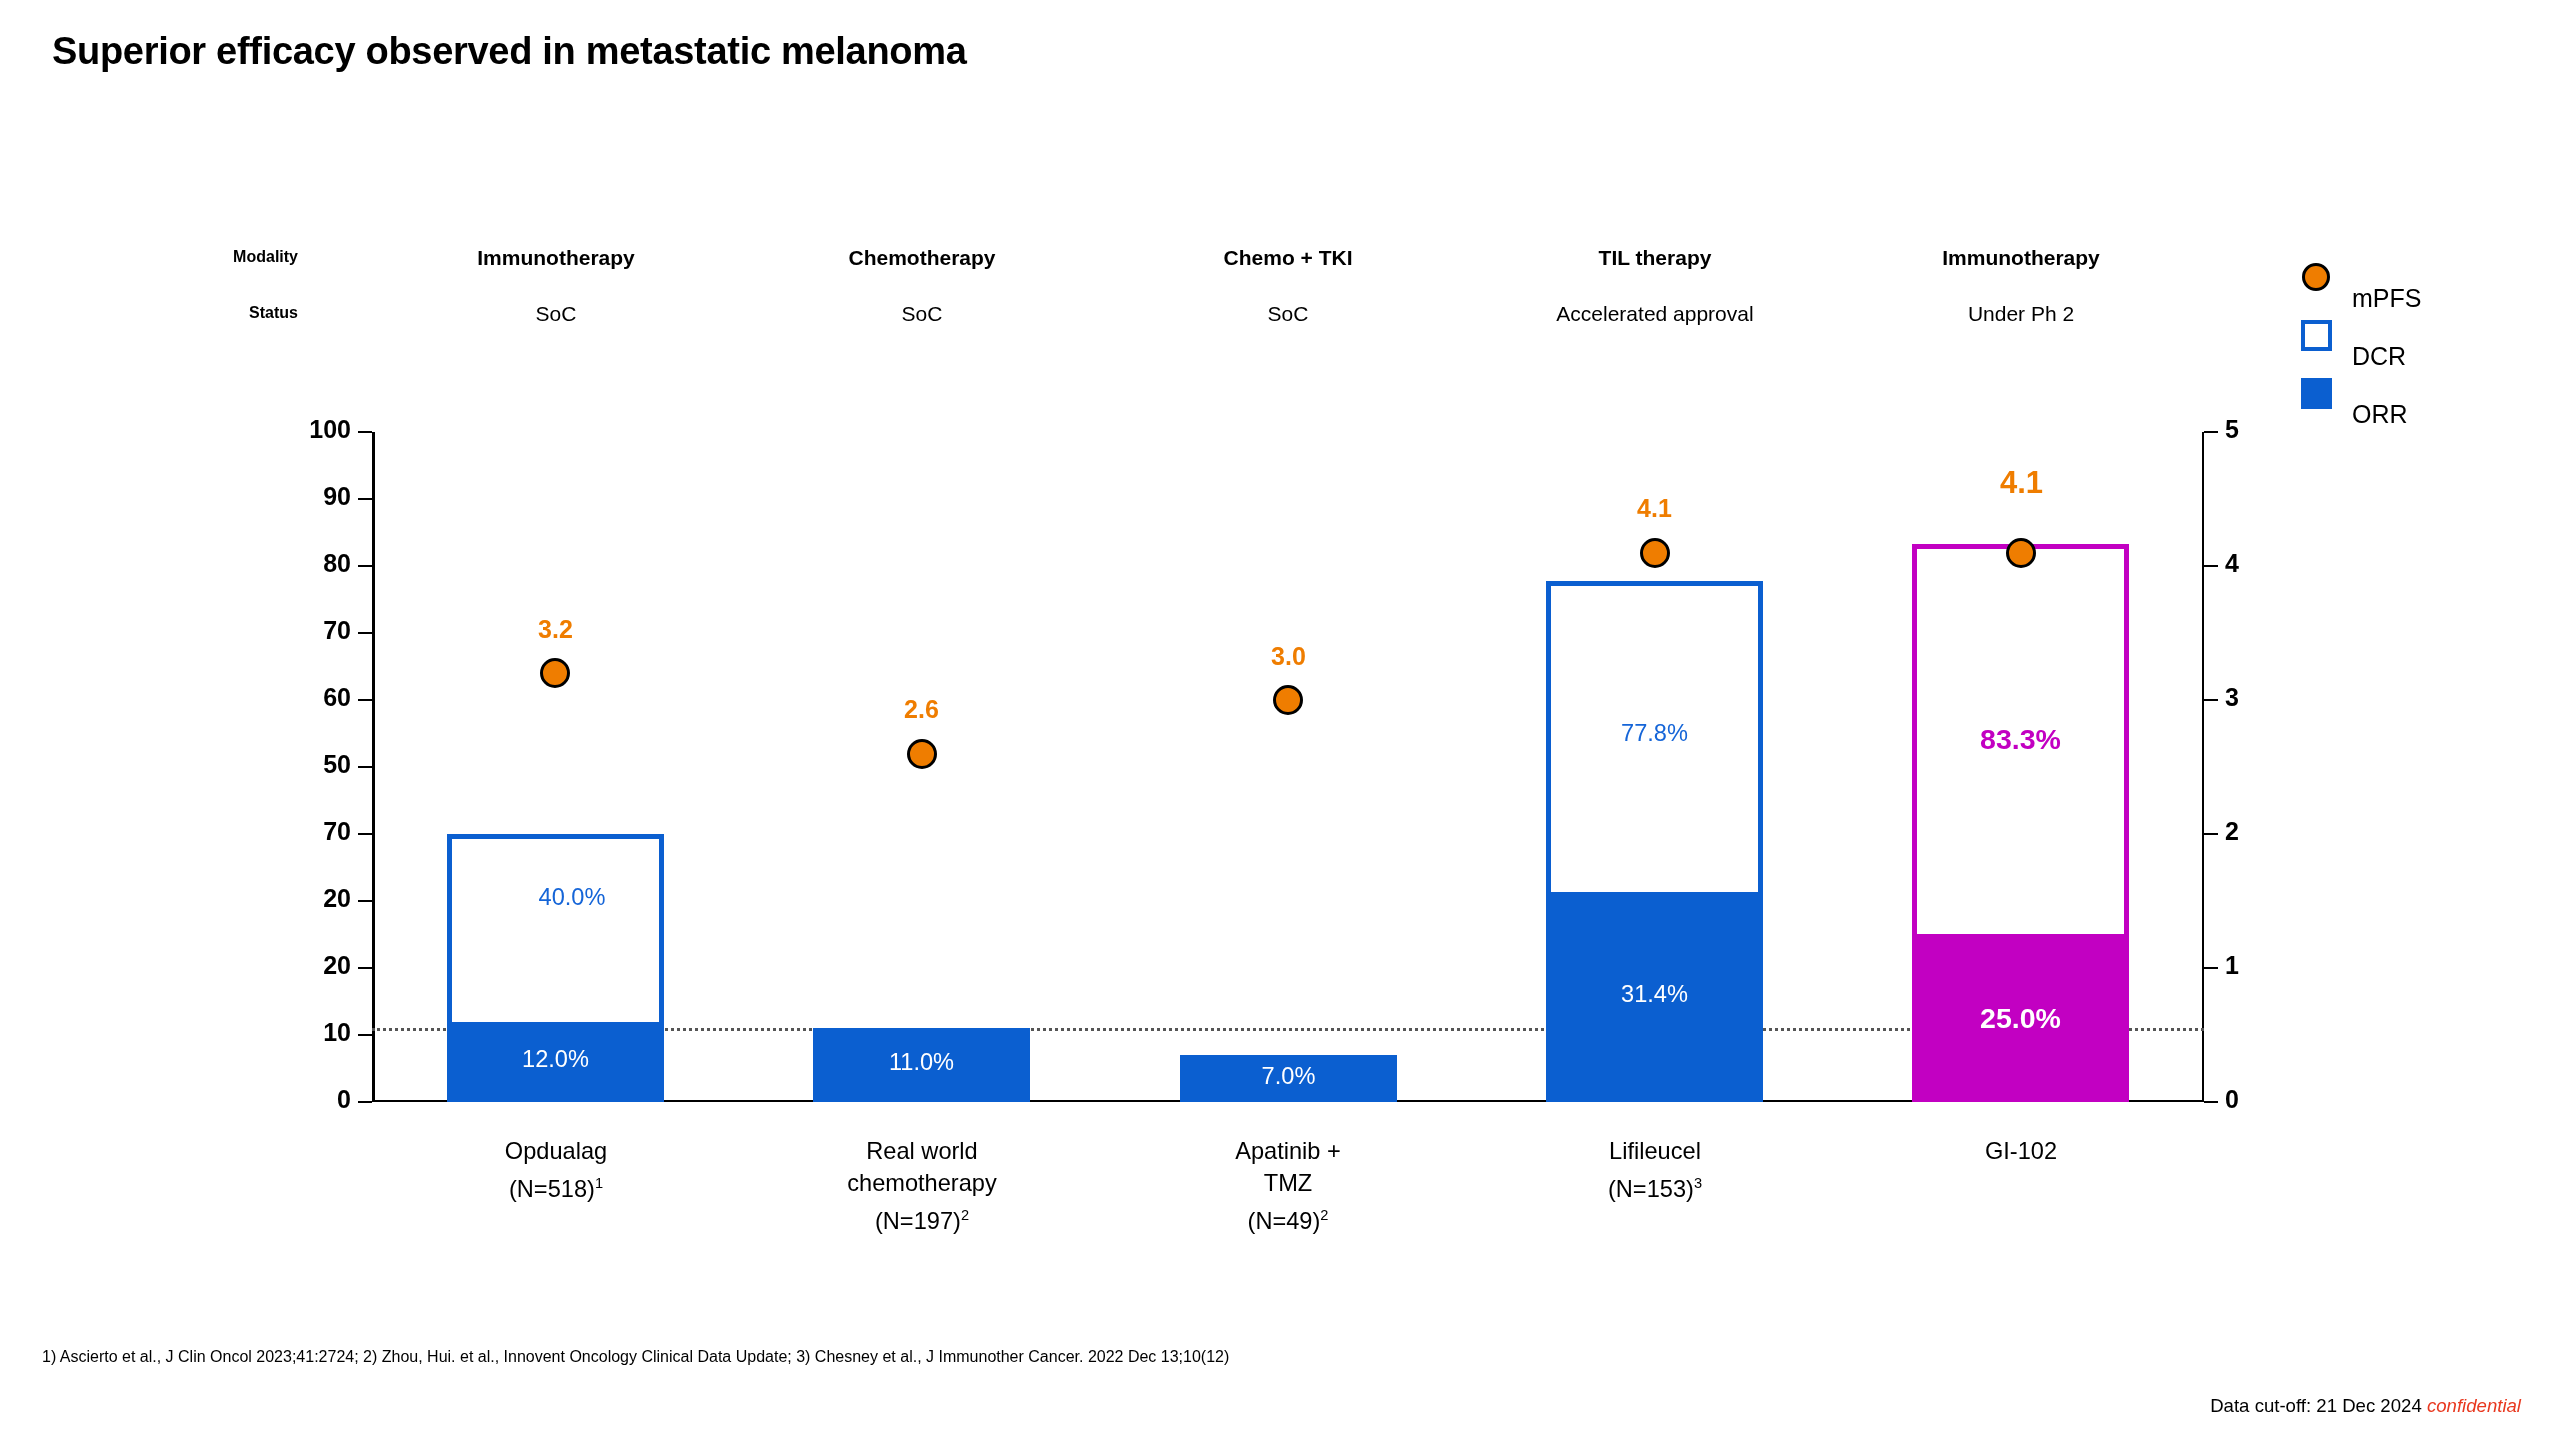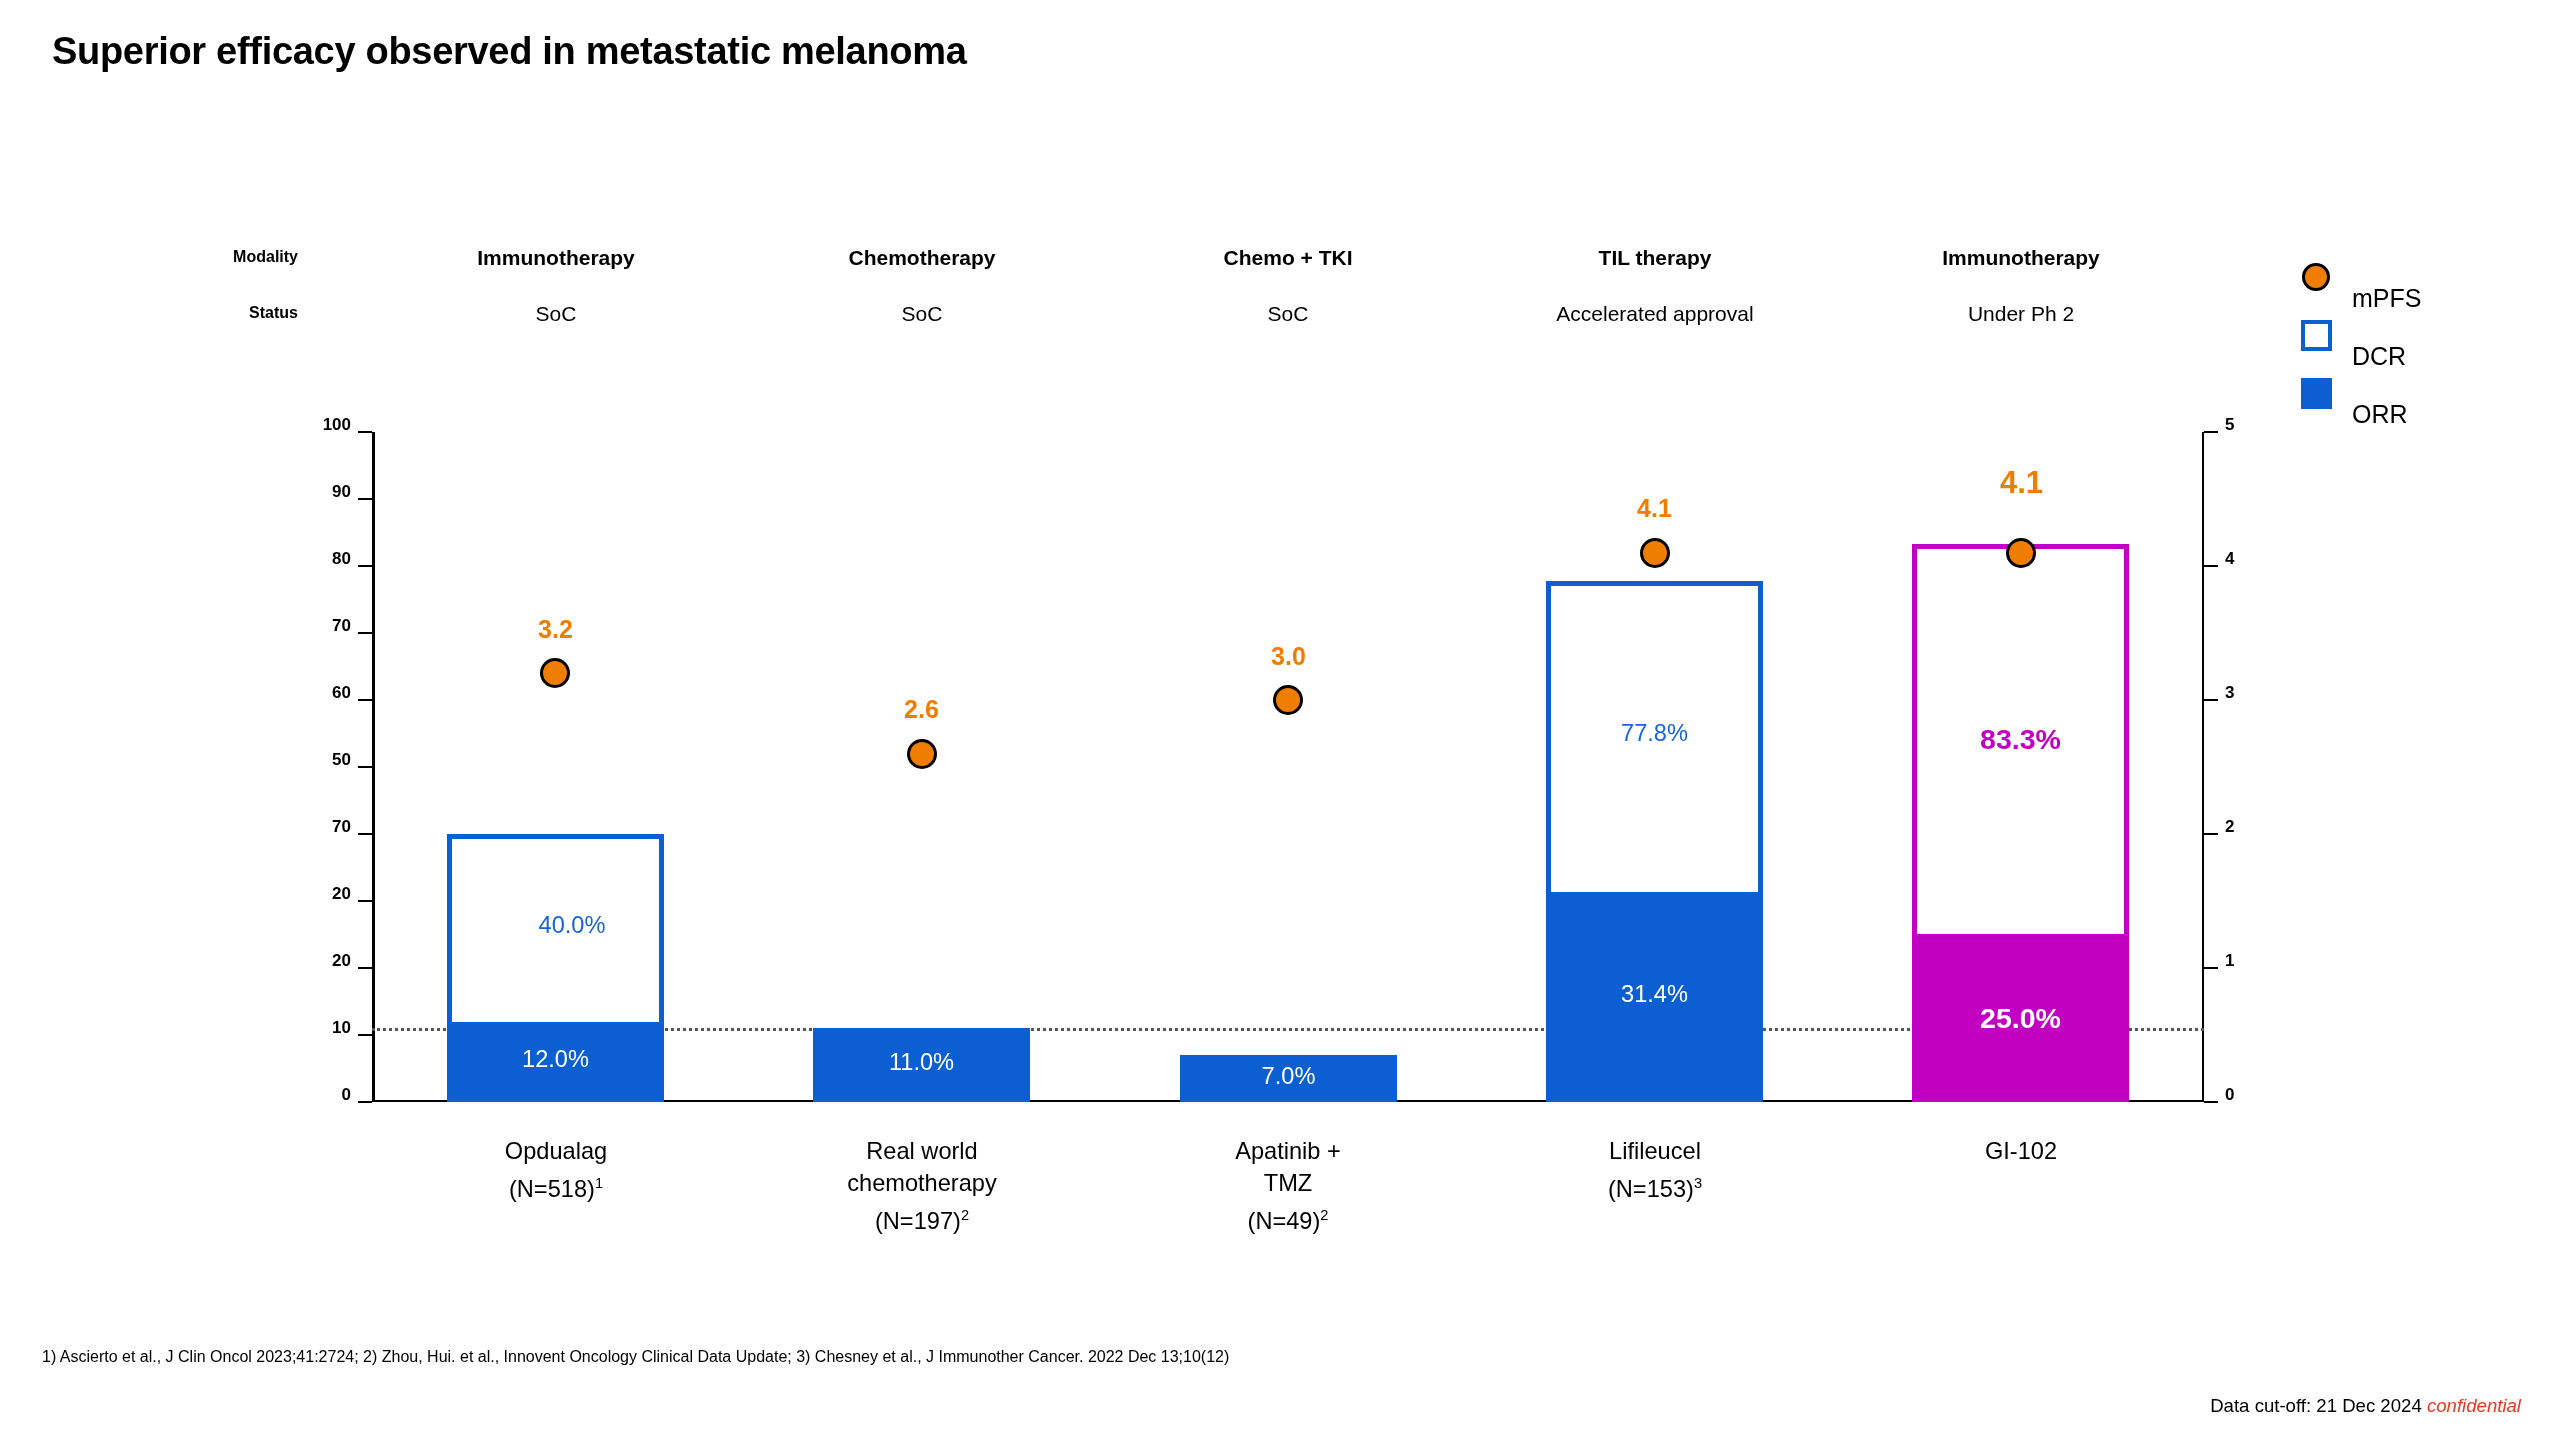--- a/index.html
+++ b/index.html
@@ -80,21 +80,21 @@
     position: absolute;
     width: 13.7px;
     height: 1.9px;
     background: #000000;
   }
   .tick.left  { left: -13.7px; }
   .tick.right { right: -13.7px; }
 
   .tick-label {
     position: absolute;
-    font-size: 17px;
+    font-size: 25px;
     font-weight: bold;
     white-space: nowrap;
   }
   .tick-label.left  { right: calc(100% + 21px); text-align: right; }
   .tick-label.right { left: calc(100% + 21px); text-align: left; }
 
   .dotted-line {
     position: absolute;
     left: 0;
     width: 1832px;
@@ -289,21 +289,21 @@
         <div class="tick right" style="top: 133px;"></div>
         <div class="tick-label right" style="top: 117px;">4</div>
         <div class="tick right" style="top: -0.6px;"></div>
         <div class="tick-label right" style="top: -17px;">5</div>
       </div>
     <div id="ref-line-holder">
         <div class="dotted-line" style="top: 596px;"></div>
       </div>
     <div id="bars">
         <div class="bar-dcr" style="left: 75px; width: 217px; height: 268px; border: 5px solid rgb(11, 95, 208);"></div>
-        <div class="bar-value dcr-value" style="left: 75px; width: 250px; top: 480px;">40.0%</div>
+        <div class="bar-value dcr-value" style="left: 75px; width: 250px; top: 452px;">40.0%</div>
         <div class="bar-orr" style="left: 75px; width: 217px; height: 80px; background: rgb(11, 95, 208);"></div>
         <div class="bar-value orr-value" style="left: 75px; width: 217px; top: 614px;">12.0%</div>
         <div class="mpfs-dot" style="left: 168px; top: 226px;"></div>
         <div class="mpfs-label" style="left: 109px; width: 149px; top: 183px;">3.2</div>
         <div class="bar-orr" style="left: 441px; width: 217px; height: 74px; background: rgb(11, 95, 208);"></div>
         <div class="bar-value orr-value" style="left: 441px; width: 217px; top: 617px;">11.0%</div>
         <div class="mpfs-dot" style="left: 535px; top: 307px;"></div>
         <div class="mpfs-label" style="left: 475px; width: 149px; top: 263px;">2.6</div>
         <div class="bar-orr" style="left: 808px; width: 217px; height: 47px; background: rgb(11, 95, 208);"></div>
         <div class="bar-value orr-value" style="left: 808px; width: 217px; top: 631px;">7.0%</div>

